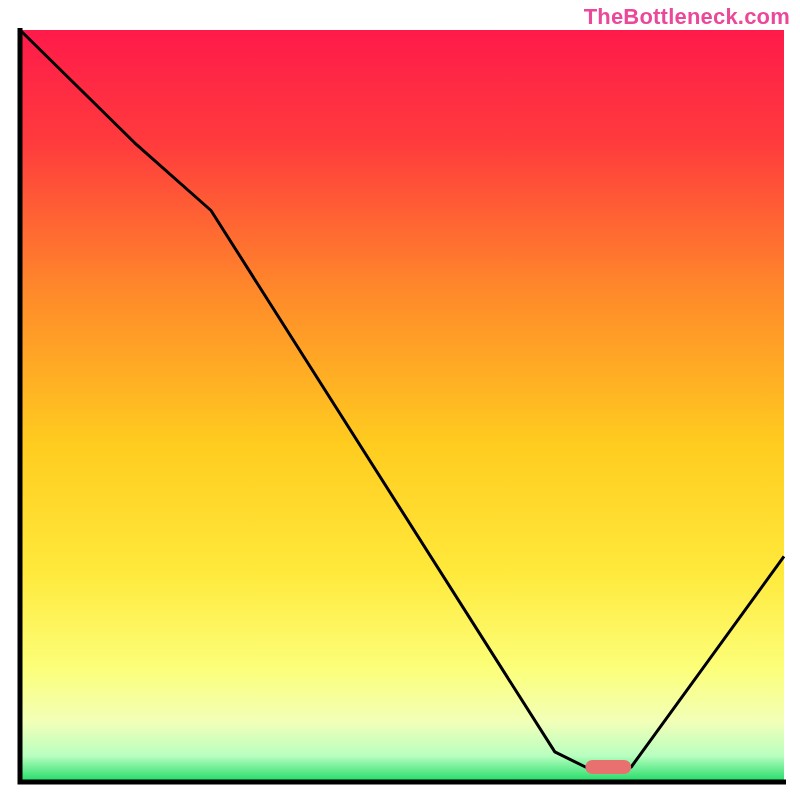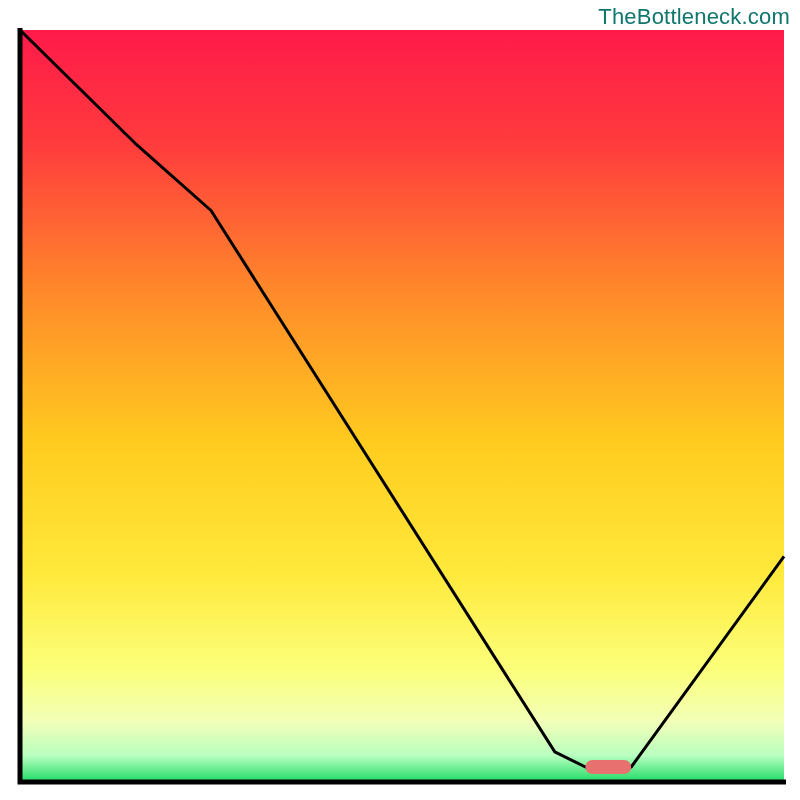--- a/index.html
+++ b/index.html
@@ -13,22 +13,22 @@
   .container {
     position: relative;
     width: 800px;
     height: 800px;
   }
   .watermark {
     position: absolute;
     top: 4px;
     right: 10px;
     font-size: 22px;
-    font-weight: 400;
-    color: #0f766e;
+    font-weight: 700;
+    color: #ec4899;
     letter-spacing: 0.2px;
   }
   .chart-frame {
     position: absolute;
     left: 14px;
     top: 28px;
     width: 772px;
     height: 760px;
   }
   svg {

